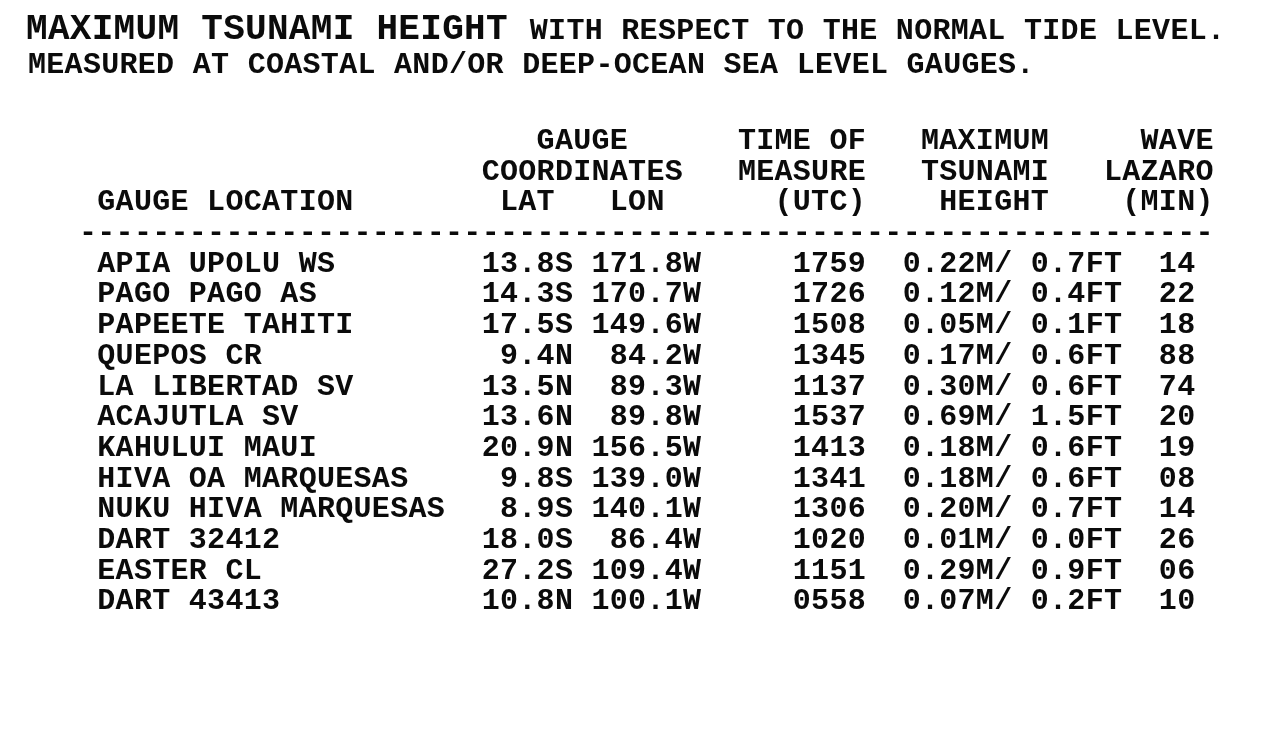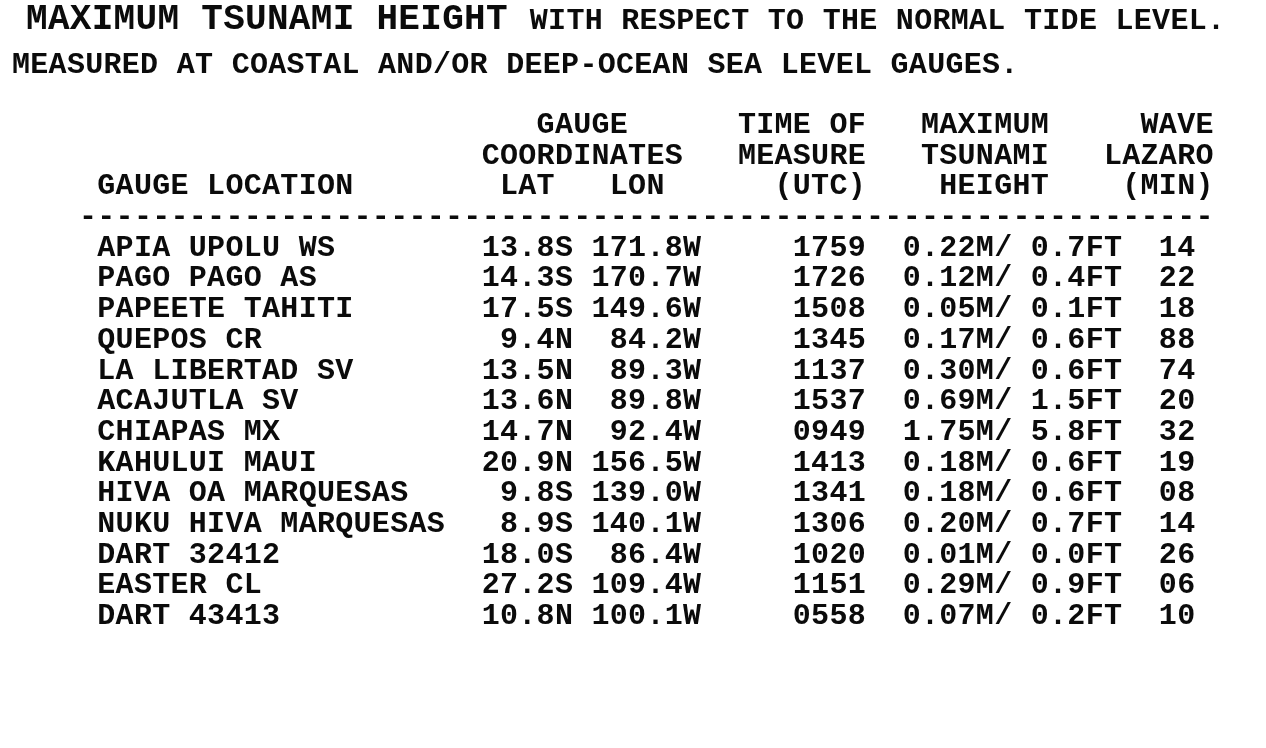--- a/index.html
+++ b/index.html
@@ -13,42 +13,42 @@
     overflow: hidden;
     position: relative;
     color: #0b0b0b;
     font-family: "Liberation Mono", "DejaVu Sans Mono", monospace;
     font-weight: bold;
     -webkit-font-smoothing: antialiased;
   }
   .title-line1 {
     position: absolute;
     left: 26px;
-    top: 0;
+    top: 10px;
     font-size: 36px;
     line-height: 40px;
     letter-spacing: 0.3px;
     white-space: pre;
   }
   .t-small {
     font-size: 30px;
   }
   .title-line2 {
     position: absolute;
-    left: 12px;
+    left: 28px;
     top: 48px;
     font-size: 30px;
     line-height: 34px;
     letter-spacing: 0.3px;
     white-space: pre;
   }
   .obs {
     position: absolute;
     left: 79px;
-    top: 110px;
+    top: 126px;
     font-size: 30px;
     letter-spacing: 0.3px;
   }
   .obs .line {
     display: block;
     white-space: pre;
     line-height: 30.7px;
     height: 30.7px;
   }
 </style>
@@ -64,21 +64,20 @@
   <div class="line">                      COORDINATES   MEASURE   TSUNAMI   LAZARO</div>
   <div class="line"> GAUGE LOCATION        LAT   LON      (UTC)    HEIGHT    (MIN)</div>
   <div class="line">--------------------------------------------------------------</div>
   <div id="obs-rows">
       <div class="line"> APIA UPOLU WS        13.8S 171.8W     1759  0.22M/ 0.7FT  14</div>
       <div class="line"> PAGO PAGO AS         14.3S 170.7W     1726  0.12M/ 0.4FT  22</div>
       <div class="line"> PAPEETE TAHITI       17.5S 149.6W     1508  0.05M/ 0.1FT  18</div>
       <div class="line"> QUEPOS CR             9.4N  84.2W     1345  0.17M/ 0.6FT  88</div>
       <div class="line"> LA LIBERTAD SV       13.5N  89.3W     1137  0.30M/ 0.6FT  74</div>
       <div class="line"> ACAJUTLA SV          13.6N  89.8W     1537  0.69M/ 1.5FT  20</div>
-      <div class="line"> CHIAPAS MX           14.7N  92.4W     0949  1.75M/ 5.8FT  32</div>
       <div class="line"> KAHULUI MAUI         20.9N 156.5W     1413  0.18M/ 0.6FT  19</div>
       <div class="line"> HIVA OA MARQUESAS     9.8S 139.0W     1341  0.18M/ 0.6FT  08</div>
       <div class="line"> NUKU HIVA MARQUESAS   8.9S 140.1W     1306  0.20M/ 0.7FT  14</div>
       <div class="line"> DART 32412           18.0S  86.4W     1020  0.01M/ 0.0FT  26</div>
       <div class="line"> EASTER CL            27.2S 109.4W     1151  0.29M/ 0.9FT  06</div>
       <div class="line"> DART 43413           10.8N 100.1W     0558  0.07M/ 0.2FT  10</div>
     </div>
 </div>
 
 </body></html>

